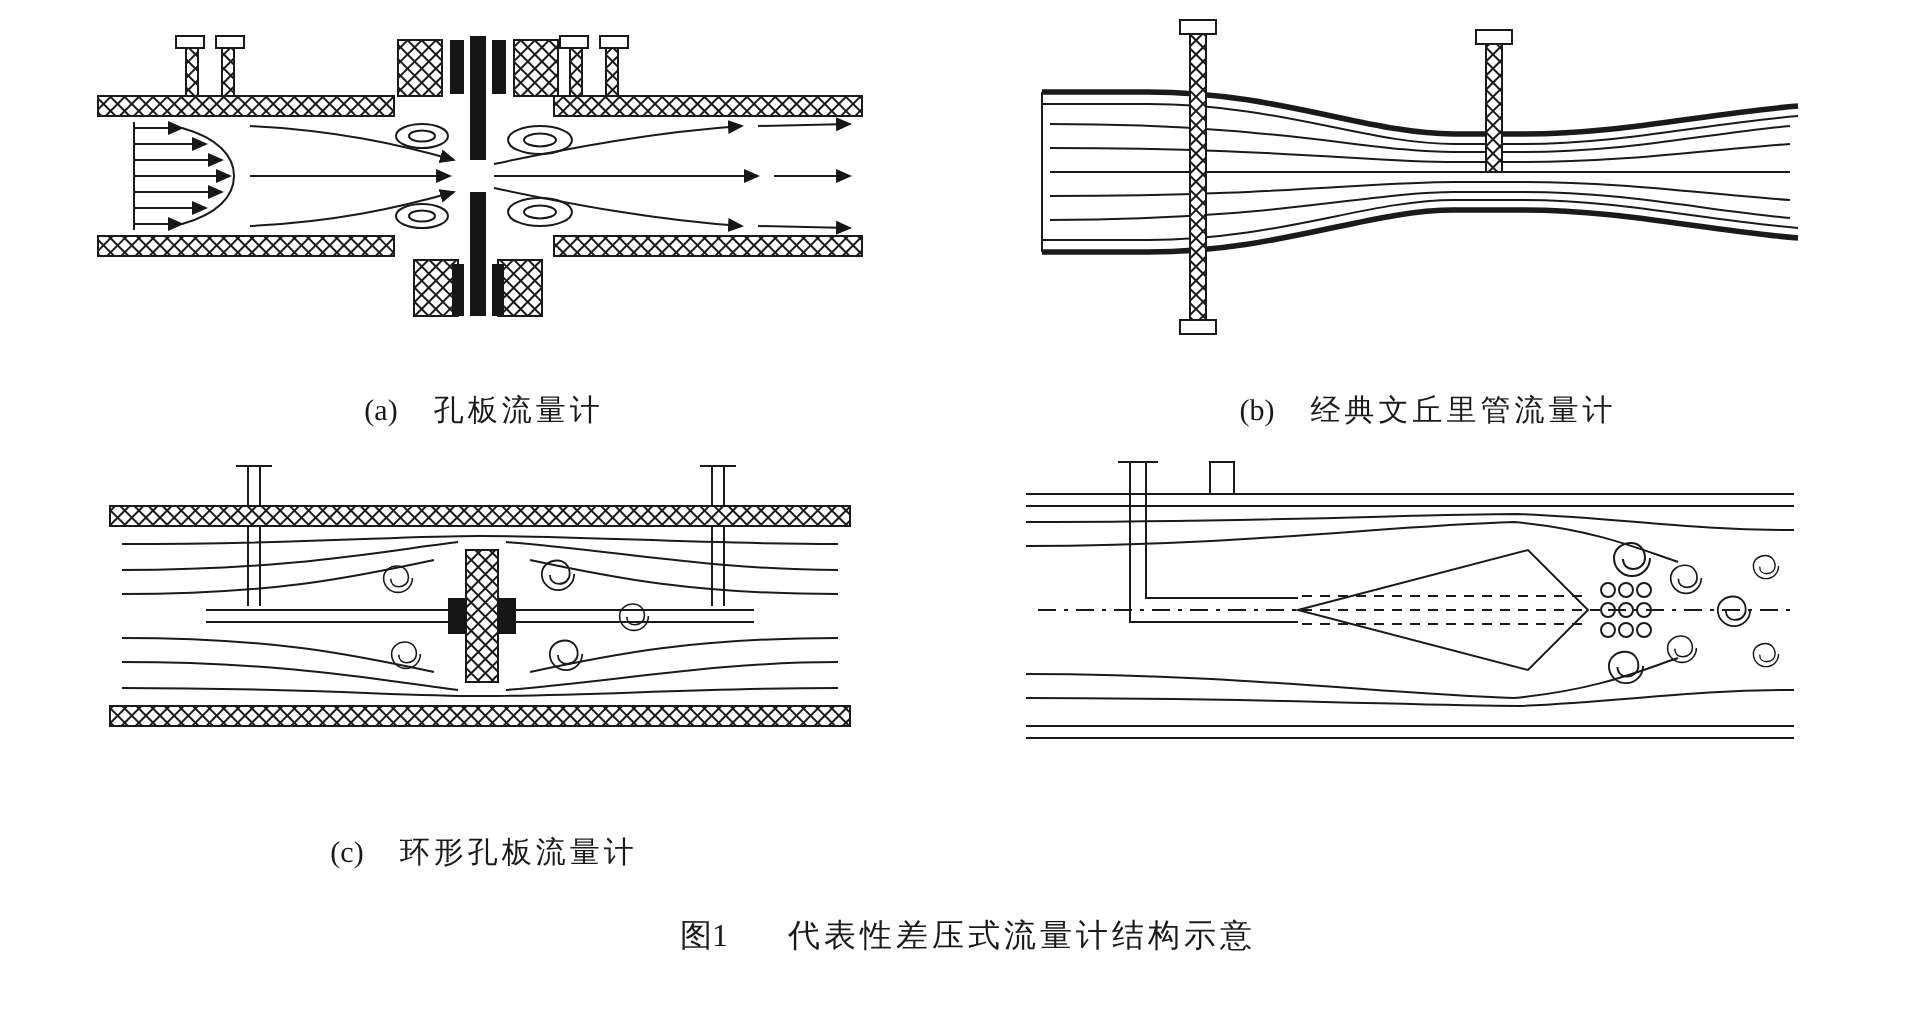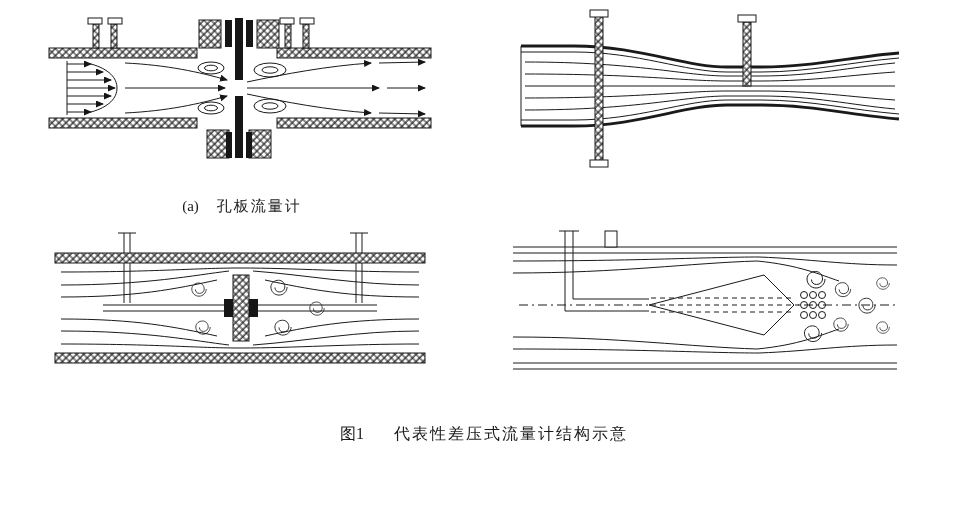--- a/index.html
+++ b/index.html
@@ -152,20 +152,23 @@
         <g>
           <rect x="96" y="10" width="8" height="145" fill="url(#hB)"></rect>
           <rect x="91" y="4" width="18" height="7" fill="#ffffff"></rect>
           <rect x="91" y="154" width="18" height="7" fill="#ffffff"></rect>
         </g>
         <g>
           <rect x="244" y="16" width="8" height="64" fill="url(#hB)"></rect>
           <rect x="239" y="9" width="18" height="7" fill="#ffffff"></rect>
         </g>
       </svg>
+      <div class="panel-label">
+        <span class="tag">(b)</span><span class="title">经典文丘里管流量计</span>
+      </div>
     </div>
 
     <div class="panel">
       <svg class="diagram" viewBox="0 0 430 175" width="430" height="175">
         <defs>
           <pattern id="hC" width="5" height="5" patternUnits="userSpaceOnUse" patternTransform="rotate(45)">
             <rect width="5" height="5" fill="#ffffff" stroke="none"></rect>
             <line x1="0" y1="0" x2="0" y2="5"></line>
           </pattern>
           <path id="swC" d="M9,0 C9,5 5,9 0,9 C-5,9 -9,5 -9,0 C-9,-4.5 -5,-7.5 -0.5,-7.5 C3.5,-7.5 6.5,-4.5 6.5,0 C6.5,3 4,5.5 0.5,5.5 C-2.5,5.5 -4.5,3.5 -4.5,0.5" stroke="#1a1a1a" fill="none"></path>
@@ -216,20 +219,23 @@
         </g>
 
         <g>
           <use href="#swC" transform="translate(252,60) scale(0.9)"></use>
           <use href="#swC" transform="translate(256,100) scale(0.9)"></use>
           <use href="#swC" transform="translate(172,62) scale(0.8)"></use>
           <use href="#swC" transform="translate(176,100) scale(0.8)"></use>
           <use href="#swC" transform="translate(290,81) scale(0.8)"></use>
         </g>
       </svg>
+      <div class="panel-label">
+        <span class="tag">(c)</span><span class="title">环形孔板流量计</span>
+      </div>
     </div>
 
     <div class="panel">
       <svg class="diagram" viewBox="0 0 430 175" width="430" height="175">
         <defs>
           <path id="swD" d="M9,0 C9,5 5,9 0,9 C-5,9 -9,5 -9,0 C-9,-4.5 -5,-7.5 -0.5,-7.5 C3.5,-7.5 6.5,-4.5 6.5,0 C6.5,3 4,5.5 0.5,5.5 C-2.5,5.5 -4.5,3.5 -4.5,0.5" stroke="#1a1a1a" fill="none"></path>
         </defs>
 
         <g>
           <line x1="14" y1="20" x2="398" y2="20"></line>

